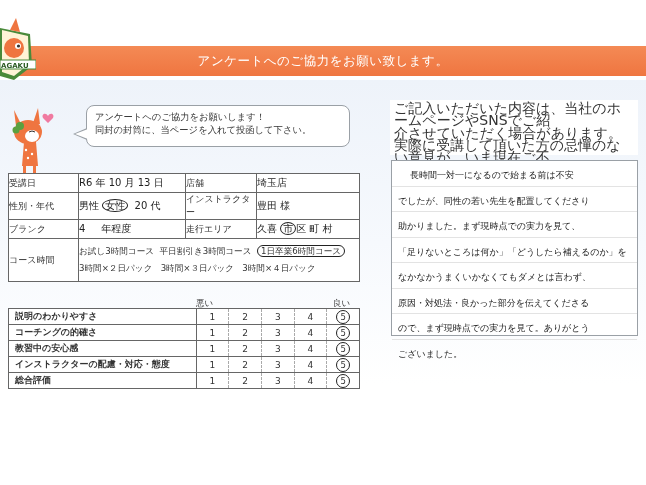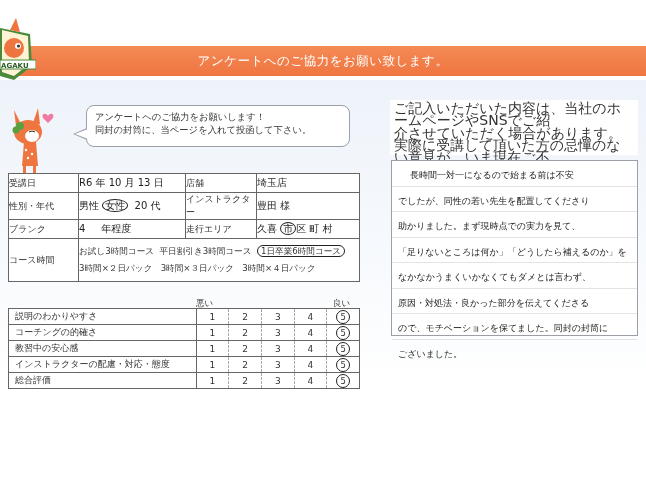--- a/index.html
+++ b/index.html
@@ -55,21 +55,21 @@
   .course-cell { font-size:8.6px; line-height:17px; height:42px !important;border-radius:15px; }
   .course-oval { border:1px solid #222; border-radius:10px; padding:0 3px; }
   .ratings-hdr {
     position:absolute; top:298px; font-size:8.5px; color:#333;
   }
   .ratings {
     position:absolute; left:8px; top:308px; width:282px;
     font-size:9px; background:#fff;
   }
   .ratings td { border:1px solid #666; height:15px; padding:0; }
-  .ratings td.item { width:148px; text-align:left; padding-left:6px; }
+  .ratings td.item { width:148px; text-align:left; padding-left:6px;font-weight:bold; }
   .ratings td.sc { width:26px; text-align:center; border-left:1px dashed #aaa; border-right:1px dashed #aaa; }
   .ratings td.sc.last { border-right:1px solid #666; }
   .ratings td.first-sc { border-left:1px solid #666; }
   .sel { display:inline-block; width:12px; height:12px; line-height:12px; border:1px solid #222; border-radius:50%; font-size:8.5px; }
   .comment {
     position:absolute; left:391px; top:160px; width:247px; height:176px;
     background:#fff; border:1px solid #9aa0a6; box-sizing:border-box;
   }
   .cline {
     height:25.5px; border-bottom:1px solid #e3e3e3; box-sizing:border-box;
@@ -226,15 +226,15 @@
 </tbody>
   </table>
 
 <div class="comment">
   <div class="cline">長時間一対一になるので始まる前は不安</div>
   <div class="cline">でしたが、同性の若い先生を配置してくださり</div>
   <div class="cline">助かりました。まず現時点での実力を見て、</div>
   <div class="cline">「足りないところは何か」「どうしたら補えるのか」を</div>
   <div class="cline">なかなかうまくいかなくてもダメとは言わず、</div>
   <div class="cline">原因・対処法・良かった部分を伝えてくださる</div>
-  <div class="cline">ので、モチベーションを保てました。同封の封筒に</div>
+  <div class="cline">ので、まず現時点での実力を見て。ありがとう</div>
   <div class="cline">ございました。</div>
 </div>
 
 </body></html>

